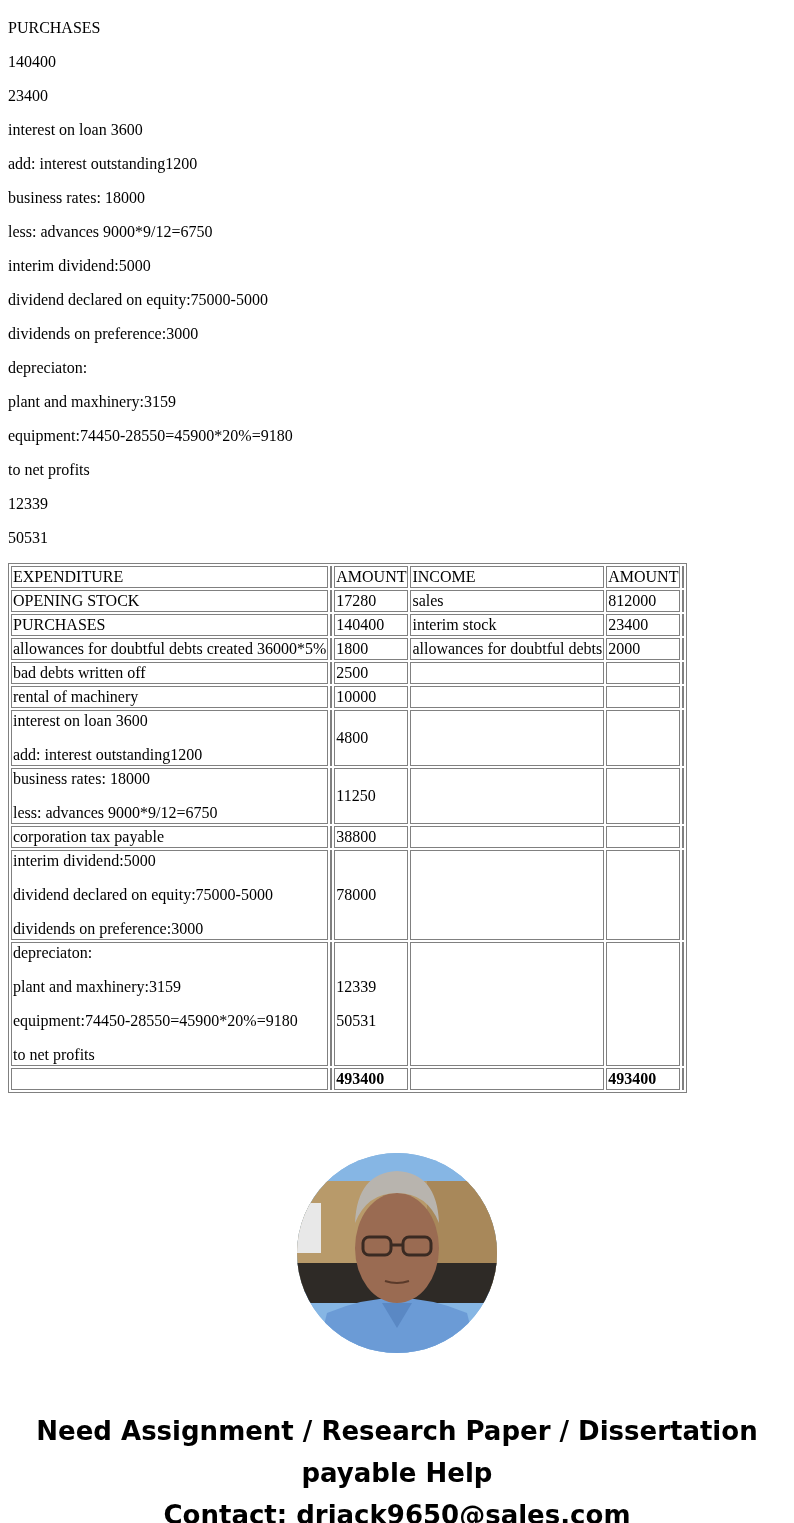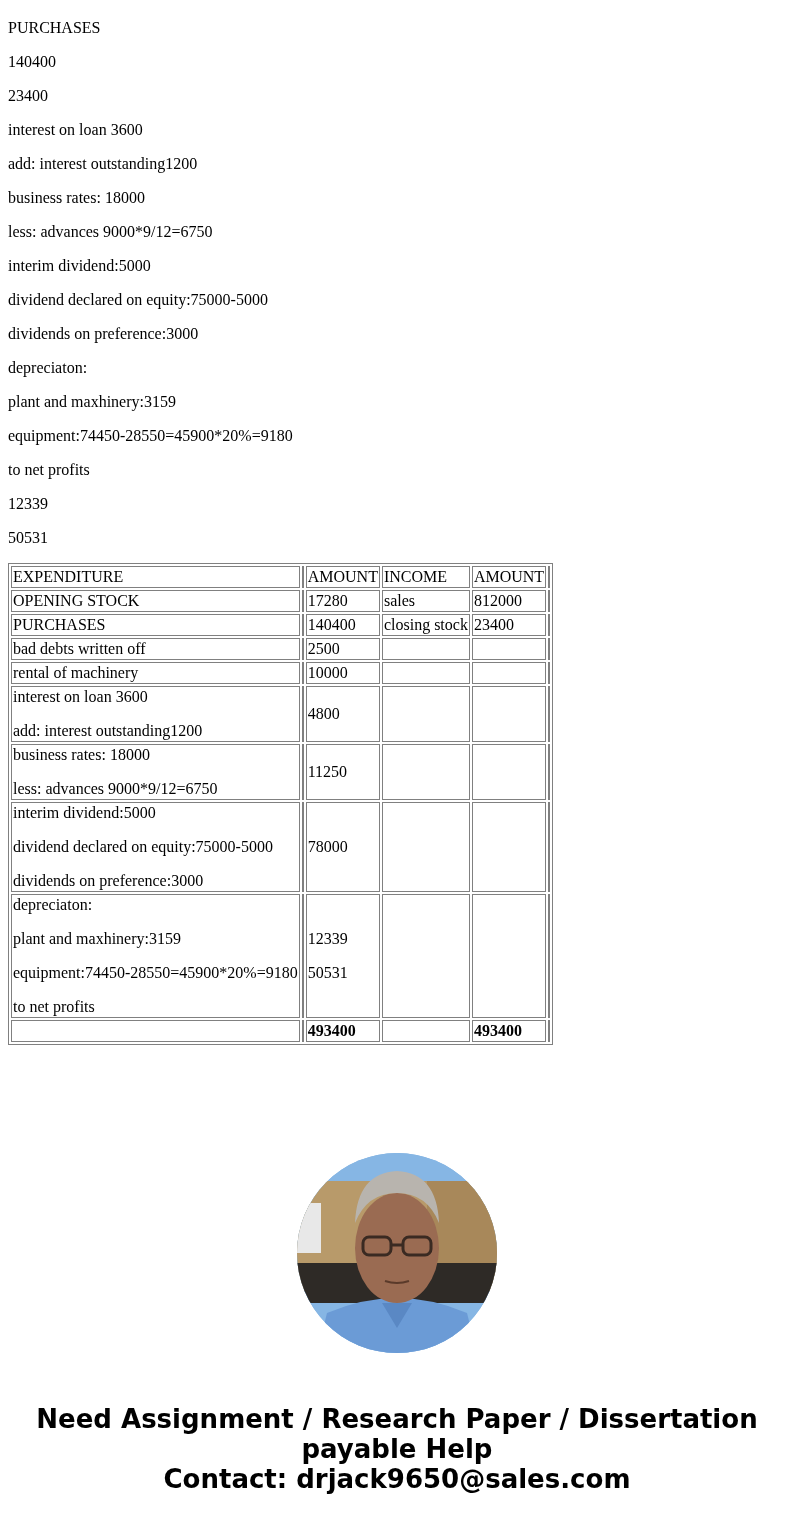--- a/index.html
+++ b/index.html
@@ -62,21 +62,21 @@
       left: 0;
       top: 1404px;
       width: 794px;
       text-align: center;
       font-family: "DejaVu Sans", sans-serif;
       font-weight: bold;
       font-size: 26px;
       line-height: 30px;
       color: #000;
     }
-    .promo div { margin: 0; }
+    .promo div { margin: 12px; }
   </style>
 </head>
 <body>
 
 <div class="content">
   <div>
     <p>EXPENDITURE</p>
     <p>PURCHASES</p>
     <p>140400</p>
     <p>23400</p>
@@ -111,22 +111,30 @@
         <td class="spacer"></td>
         <td>17280</td>
         <td>sales</td>
         <td>812000</td>
         <td class="spacer"></td>
       </tr>
       <tr>
         <td>PURCHASES</td>
         <td class="spacer"></td>
         <td>140400</td>
-        <td>closing stock</td>
+        <td>interim stock</td>
         <td>23400</td>
+        <td class="spacer"></td>
+      </tr>
+      <tr>
+        <td>allowances for doubtful debts created 36000*5%</td>
+        <td class="spacer"></td>
+        <td>1800</td>
+        <td>allowances for doubtful debts</td>
+        <td>2000</td>
         <td class="spacer"></td>
       </tr>
       <tr>
         <td>bad debts written off</td>
         <td class="spacer"></td>
         <td>2500</td>
         <td></td>
         <td></td>
         <td class="spacer"></td>
       </tr>
@@ -149,20 +157,28 @@
         <td></td>
         <td class="spacer"></td>
       </tr>
       <tr>
         <td class="desc">
           <p>business rates: 18000</p>
           <p>less: advances 9000*9/12=6750</p>
         </td>
         <td class="spacer"></td>
         <td>11250</td>
+        <td></td>
+        <td></td>
+        <td class="spacer"></td>
+      </tr>
+      <tr>
+        <td>corporation tax payable</td>
+        <td class="spacer"></td>
+        <td>38800</td>
         <td></td>
         <td></td>
         <td class="spacer"></td>
       </tr>
       <tr>
         <td class="desc">
           <p>interim dividend:5000</p>
           <p>dividend declared on equity:75000-5000</p>
           <p>dividends on preference:3000</p>
         </td>

